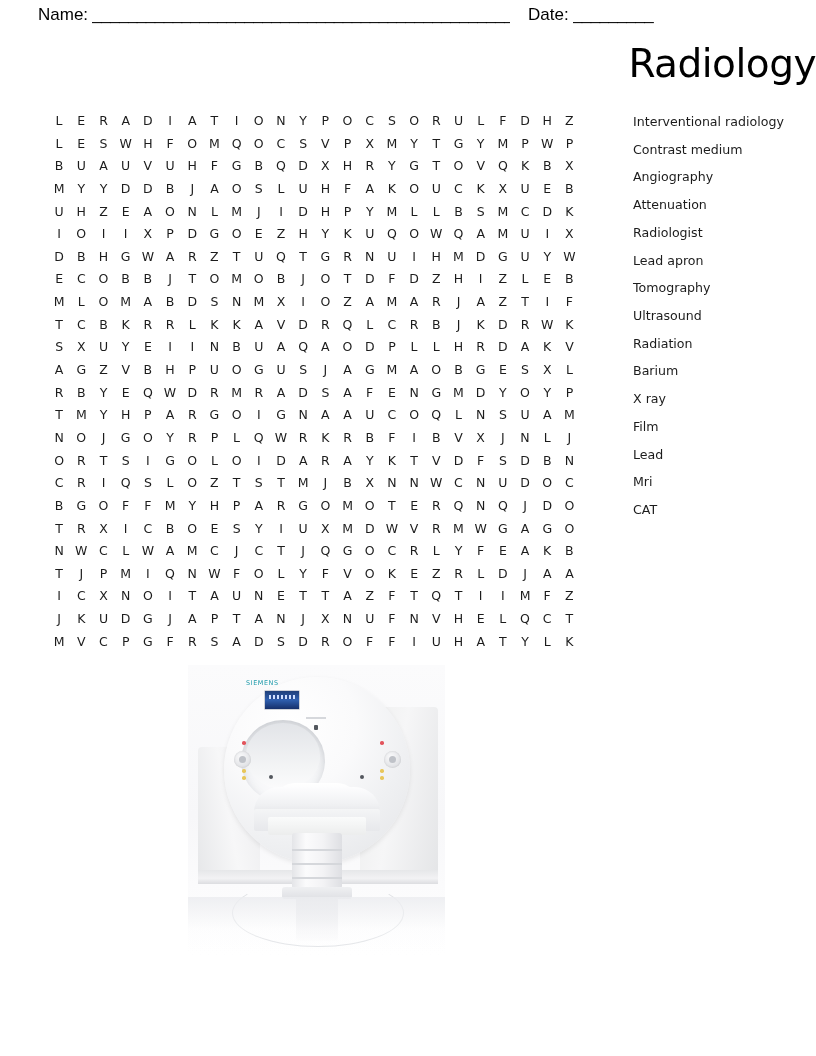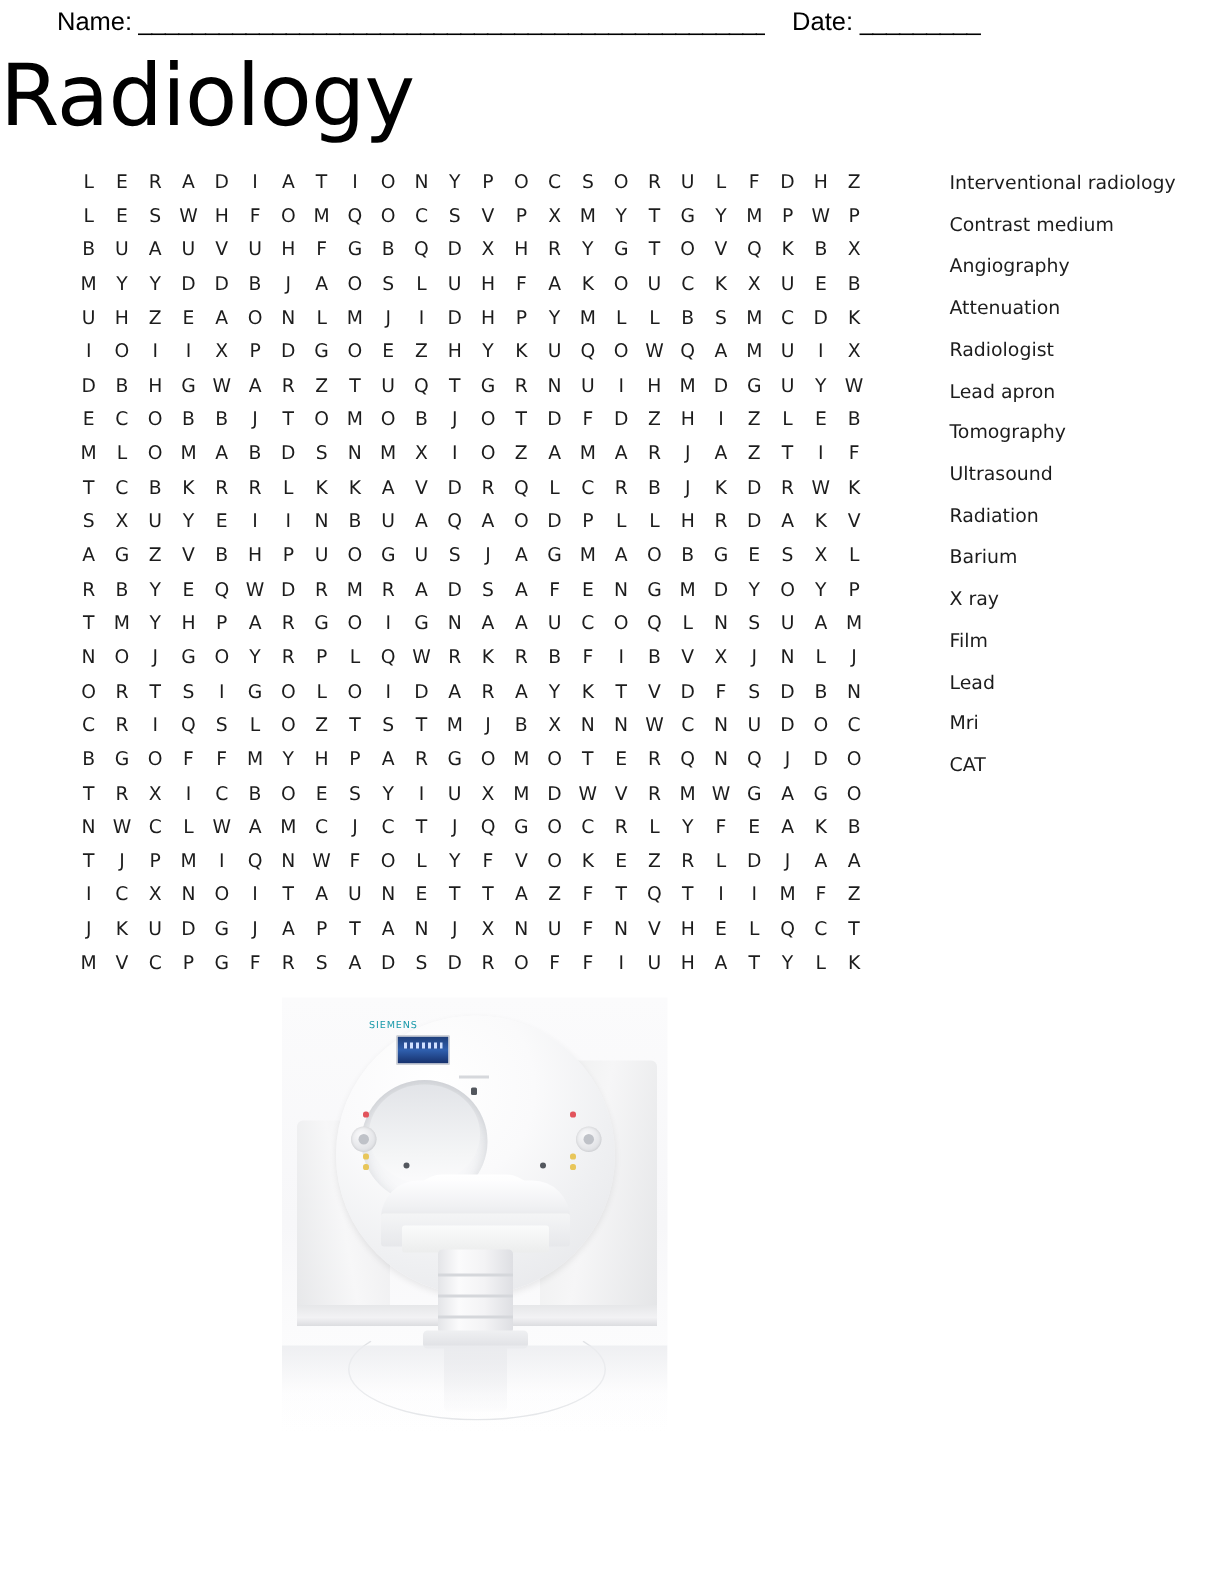--- a/index.html
+++ b/index.html
@@ -46,23 +46,23 @@
   .hdr-rule-name { width: 418px; margin-left: 4px; }
   .hdr-rule-date { width: 118px; margin-left: 4px; }
   .hdr-gap { width: 18px; display: inline-block; }
 
   
   .puzzle-title {
     position: absolute;
     left: 0;
     top: 33px;
     width: 816px;
-    text-align: left;
+    text-align: right;
     font-family: "DejaVu Sans", sans-serif;
-    font-size: 57px;
+    font-size: 39px;
     font-weight: 400;
     line-height: 62px;
     letter-spacing: -0.5px;
     color: #000000;
   }
 
   
   .grid {
     position: absolute;
     left: 48px;

